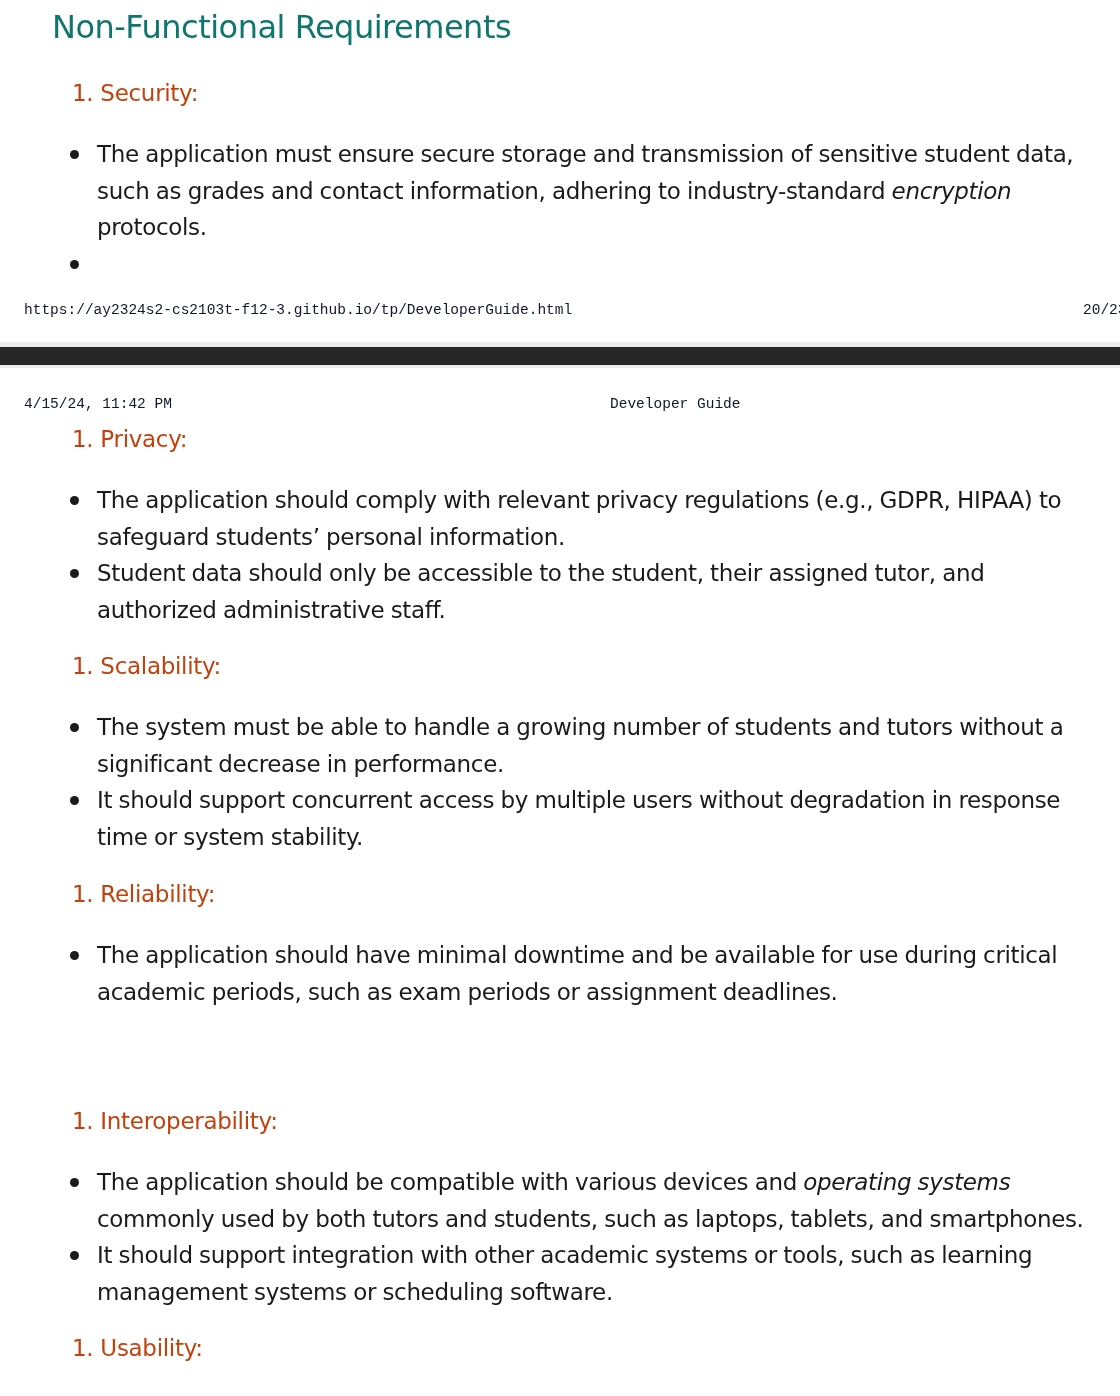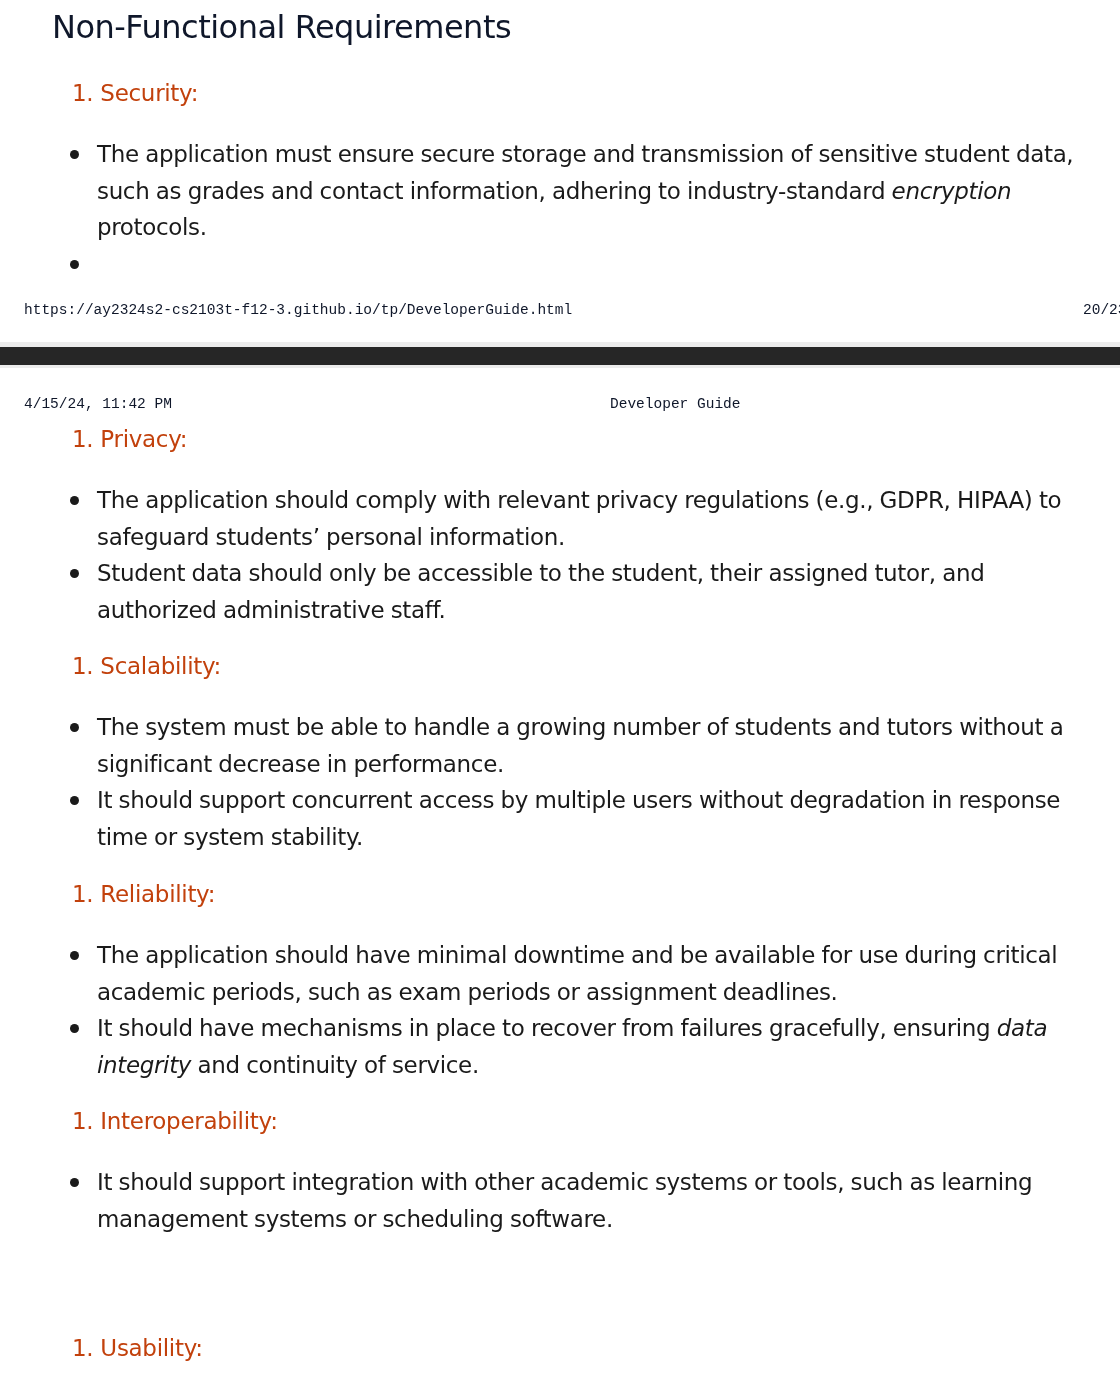--- a/index.html
+++ b/index.html
@@ -4,21 +4,21 @@
 <style>
   html, body { margin: 0; padding: 0; }
   body {
     width: 1120px; height: 1396px; overflow: hidden;
     background: #ffffff; position: relative;
     font-family: "DejaVu Sans", "Liberation Sans", sans-serif;
     color: #1a1a1a;
   }
   .heading {
     position: absolute; left: 52px; top: 8px;
-    font-size: 32px; color: #0f172a; font-weight: normal; margin: 0;
+    font-size: 32px; color: #0f766e; font-weight: normal; margin: 0;
     letter-spacing: -0.5px;
   }
   .sec-label {
     position: absolute; left: 72px; font-size: 23px; color: #c2410c;
     letter-spacing: -0.3px;
   }
   .bullets { position: absolute; left: 97px; width: 1010px; margin: 0; padding: 0; list-style: none; }
   .bullets li {
     position: relative; font-size: 23px; line-height: 36.5px;
     letter-spacing: -0.35px; word-spacing: -0.5px;
@@ -65,21 +65,21 @@
 
 <div class="sec-label" style="top:653px">1. Scalability:</div>
 <ul class="bullets" style="top:709px">
   <li><span class="dot"></span><span>The system must be able to handle a growing number of students and tutors without a significant decrease in performance.</span></li>
   <li><span class="dot"></span><span>It should support concurrent access by multiple users without degradation in response time or system stability.</span></li>
 </ul>
 
 <div class="sec-label" style="top:881px">1. Reliability:</div>
 <ul class="bullets" style="top:937px">
   <li><span class="dot"></span><span>The application should have minimal downtime and be available for use during critical academic periods, such as exam periods or assignment deadlines.</span></li>
-  <li><span class="dot"></span><span>It should have mechanisms in place to recover from failures gracefully, ensuring </span><em>data integrity</em><span> and continuity of service.</span></li>
 </ul>
 
 <div class="sec-label" style="top:1108px">1. Interoperability:</div>
 <ul class="bullets" style="top:1164px">
+  <li><span class="dot"></span><span>The application should be compatible with various devices and </span><em>operating systems</em><span> commonly used by both tutors and students, such as laptops, tablets, and smartphones.</span></li>
   <li><span class="dot"></span><span>It should support integration with other academic systems or tools, such as learning management systems or scheduling software.</span></li>
 </ul>
 
 <div class="sec-label" style="top:1335px">1. Usability:</div>
 
 </body></html>

